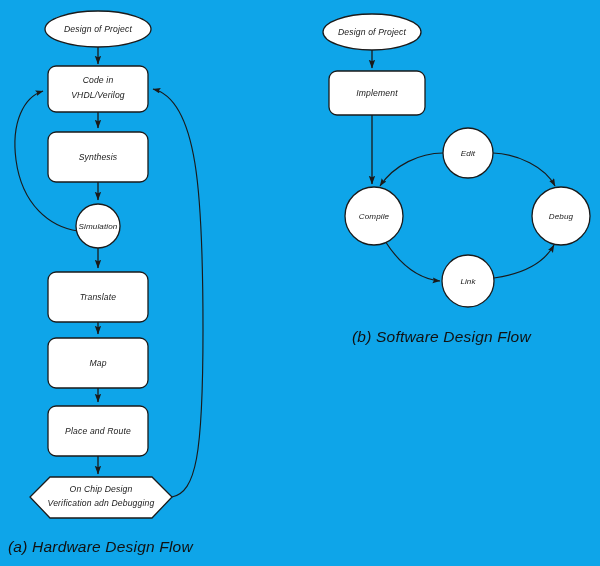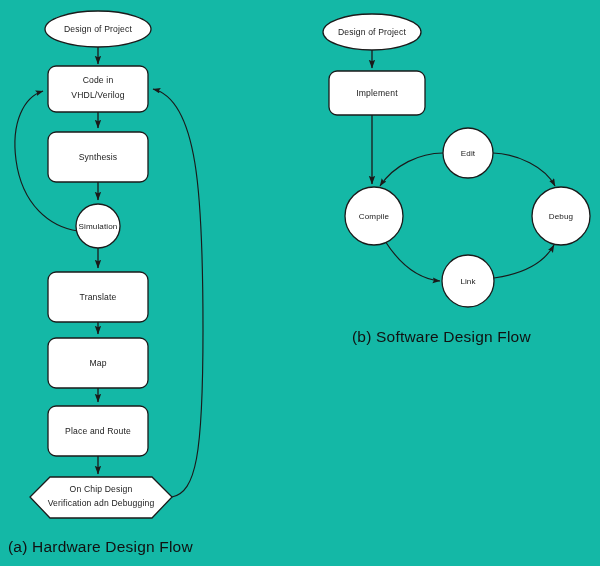--- a/index.html
+++ b/index.html
@@ -12,21 +12,22 @@
     width: 600px;
     height: 566px;
     overflow: hidden;
     font-family: "Liberation Sans", sans-serif;
     color: #1a1a1a;
   }
   #figure-root {
     position: relative;
     width: 600px;
     height: 566px;
-    background: #14b8a6;
+    background: #0ea5e9;
+    font-style: italic;
   }
   svg#diagram {
     display: block;
     width: 600px;
     height: 566px;
   }
   .shape {
     fill: #ffffff;
     stroke: #1a1a1a;
     stroke-width: 1.3;

